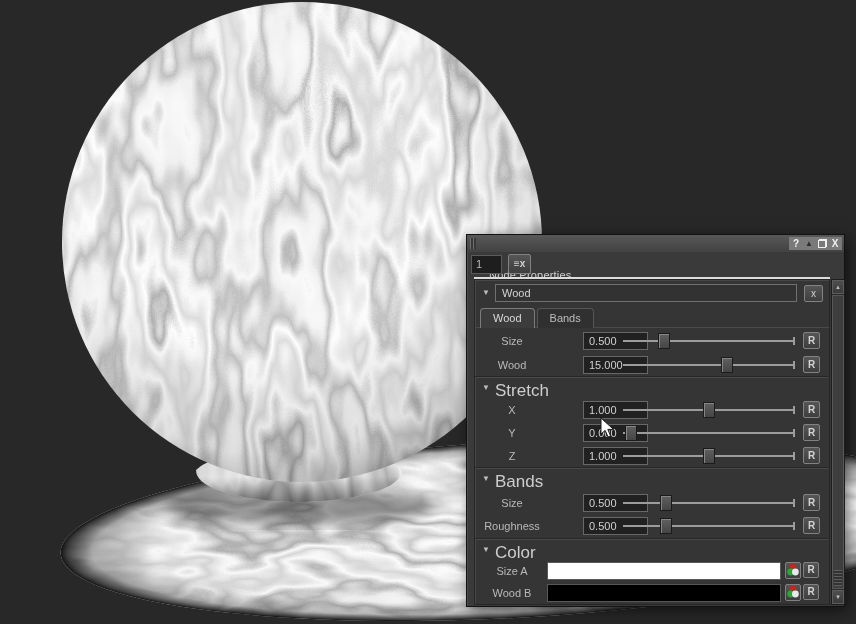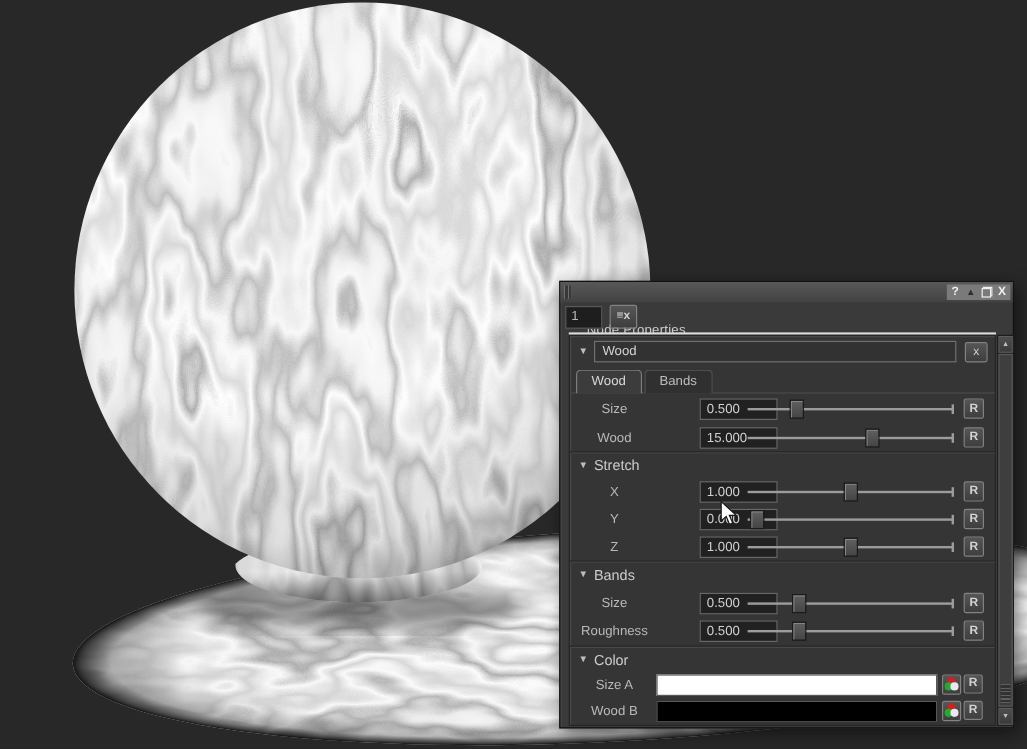--- a/index.html
+++ b/index.html
@@ -67,21 +67,21 @@
   .pslider { position:absolute; left:146px; top:0; width:176px; height:18px; }
   .ptrack { position:absolute; left:2px; right:2px; top:8px; height:2px; background:#9c9c9c; }
   .ptick  { position:absolute; right:2px; top:5px; width:2px; height:8px; background:#9c9c9c; }
   .phandle { position:absolute; top:1px; width:12px; height:16px;
              background:linear-gradient(#606060,#454545); border:1px solid #1b1b1b;
              box-shadow: inset 1px 1px 0 #868686; }
   .rbtn { position:absolute; left:328px; top:0; width:17px; height:17px;
           font-weight:bold; line-height:15px; font-size:10px; }
 
   .ghead { position:absolute; left:0; right:0; height:16px; }
-  .ghead .glabel { position:absolute; left:20px; top:1px; font-size:12px; color:#cdcdcd; }
+  .ghead .glabel { position:absolute; left:20px; top:1px; font-size:17px; color:#cdcdcd; }
   .groove { position:absolute; left:0; right:0; height:2px; background:#272727; border-bottom:1px solid #484848; }
 
   
   .swatch { position:absolute; left:72px; top:0; width:234px; height:18px; border:1px solid #585858; }
   .cbtn { position:absolute; left:310px; top:0; width:16px; height:17px; padding:0; }
   .rbtn.small { left:328px; width:16px; height:16px; line-height:14px; }
 
   
   .scrollbar { position:absolute; left:364px; top:44px; width:14px; height:326px;
                background:#2b2b2b; border:1px solid #1d1d1d; }

